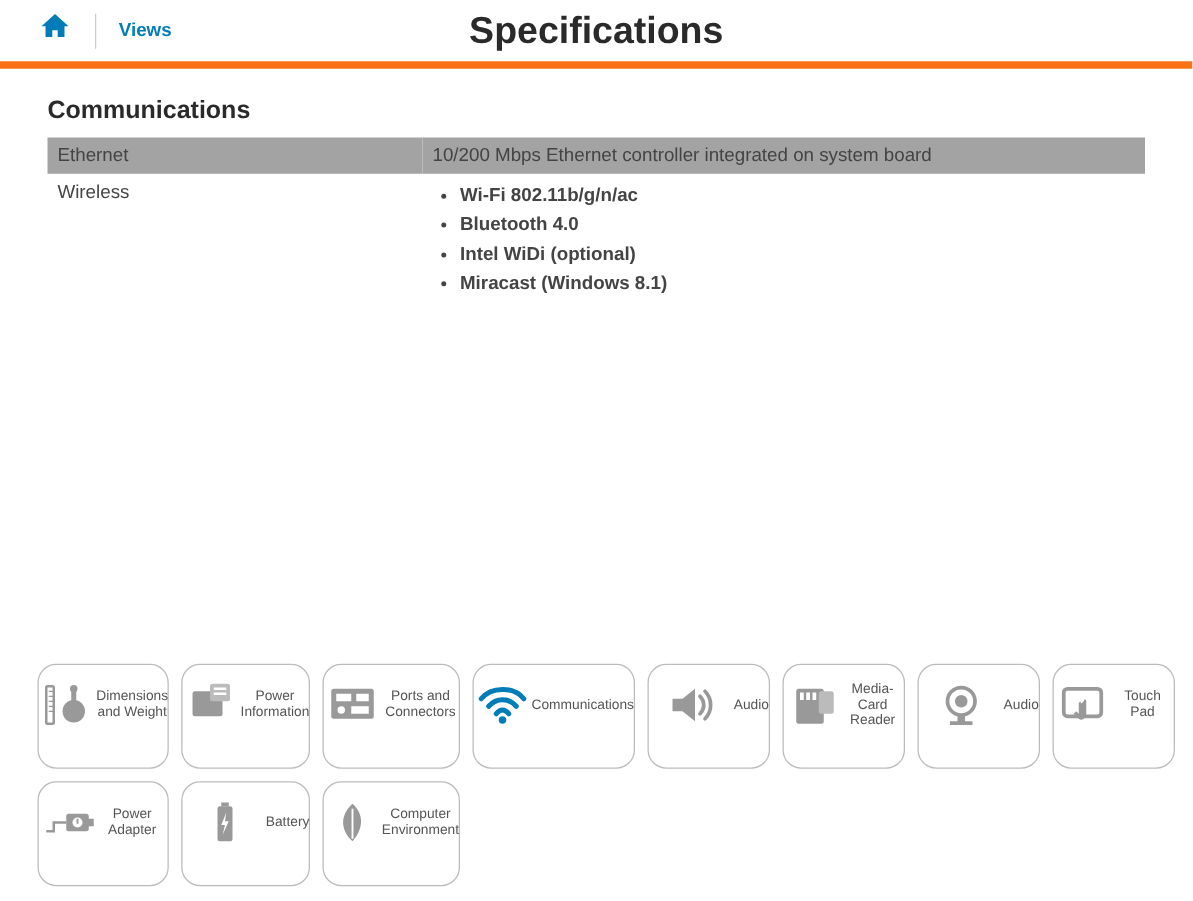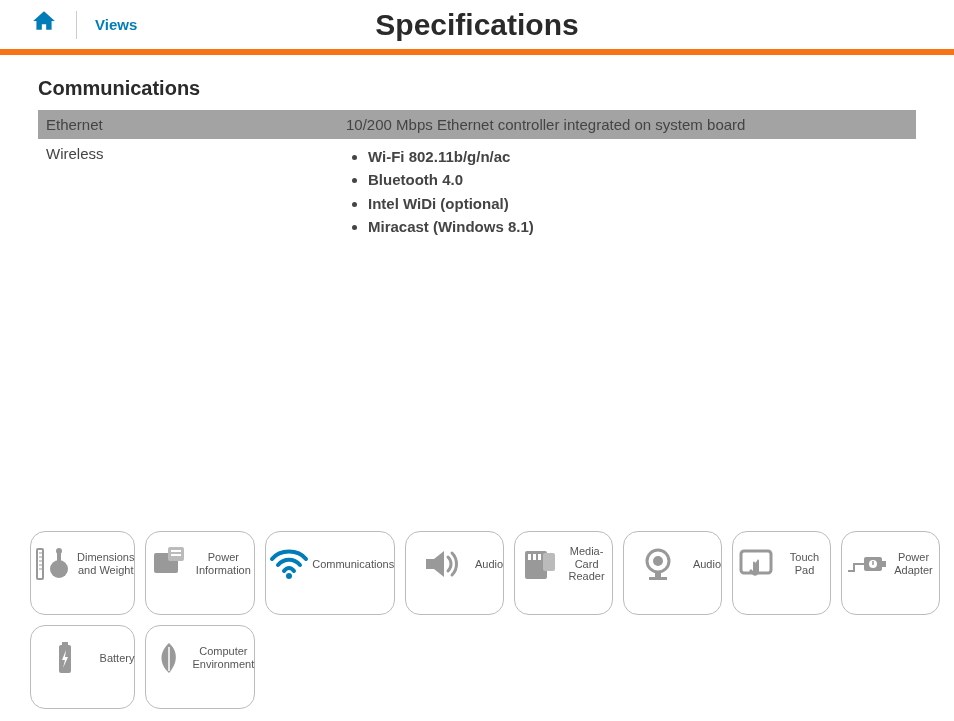--- a/index.html
+++ b/index.html
@@ -151,20 +151,28 @@
       <div>Dimensions and Weight</div>
     </div>
     <div class="nav-tile">
       <div class="tile-icon">
         <svg width="46" height="46" viewBox="0 0 46 46" style="color:#999">
           <use href="#ico-system"></use>
         </svg>
       </div>
       <div>Power Information</div>
     </div>
+    <div class="nav-tile">
+      <div class="tile-icon">
+        <svg width="46" height="46" viewBox="0 0 46 46" style="color:#999">
+          <use href="#ico-ports"></use>
+        </svg>
+      </div>
+      <div>Ports and Connectors</div>
+    </div>
     <div class="nav-tile active">
       <div class="tile-icon">
         <svg width="46" height="46" viewBox="0 0 46 46" style="color:#007db8">
           <use href="#ico-wifi"></use>
         </svg>
       </div>
       <div>Communications</div>
     </div>
     <div class="nav-tile">
       <div class="tile-icon">

